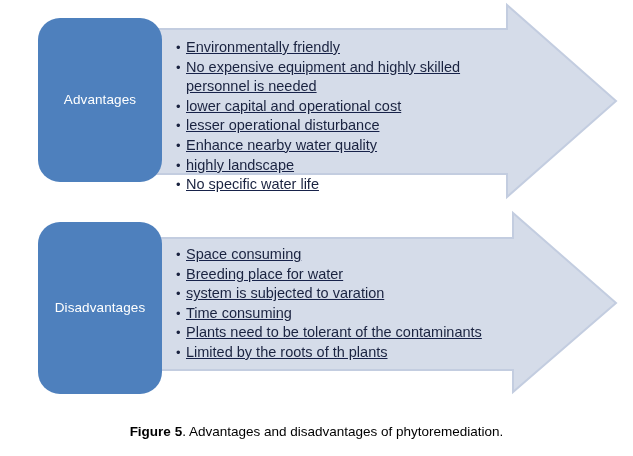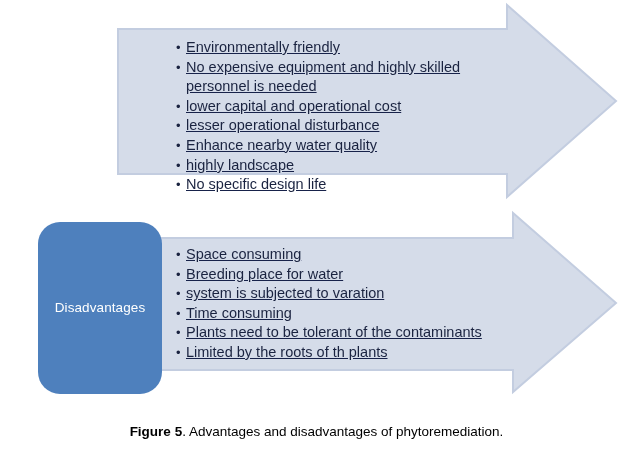--- a/index.html
+++ b/index.html
@@ -117,30 +117,33 @@
 </head>
 <body>
 
 <div class="figure-canvas">
 
   <div class="arrow-block block-advantages">
     <svg class="arrow-svg" viewBox="0 0 633 200" preserveAspectRatio="none">
       <polygon points="118,29 507,29 507,5 616,101 507,197 507,174 118,174" fill="#D5DCE9" stroke="#C3CDE0" stroke-width="2"></polygon>
     </svg>
 
+    <div class="label-box">
+      <span class="label-box-text">Advantages</span>
+    </div>
 
     <ul class="bullet-list">
       <li class="bullet-item">Environmentally friendly</li>
       <li class="bullet-item">No expensive equipment and highly skilled
 personnel is needed</li>
       <li class="bullet-item">lower capital and operational cost</li>
       <li class="bullet-item">lesser operational disturbance</li>
       <li class="bullet-item">Enhance nearby water quality</li>
       <li class="bullet-item">highly landscape</li>
-      <li class="bullet-item">No specific design life</li>
+      <li class="bullet-item">No specific water life</li>
     </ul>
   </div>
 
   <div class="arrow-block block-disadvantages">
     <svg class="arrow-svg" viewBox="0 0 633 200" preserveAspectRatio="none">
       <polygon points="118,33 513,33 513,8 616,98 513,187 513,165 118,165" fill="#D5DCE9" stroke="#C3CDE0" stroke-width="2"></polygon>
     </svg>
 
     <div class="label-box">
       <span class="label-box-text">Disadvantages</span>

